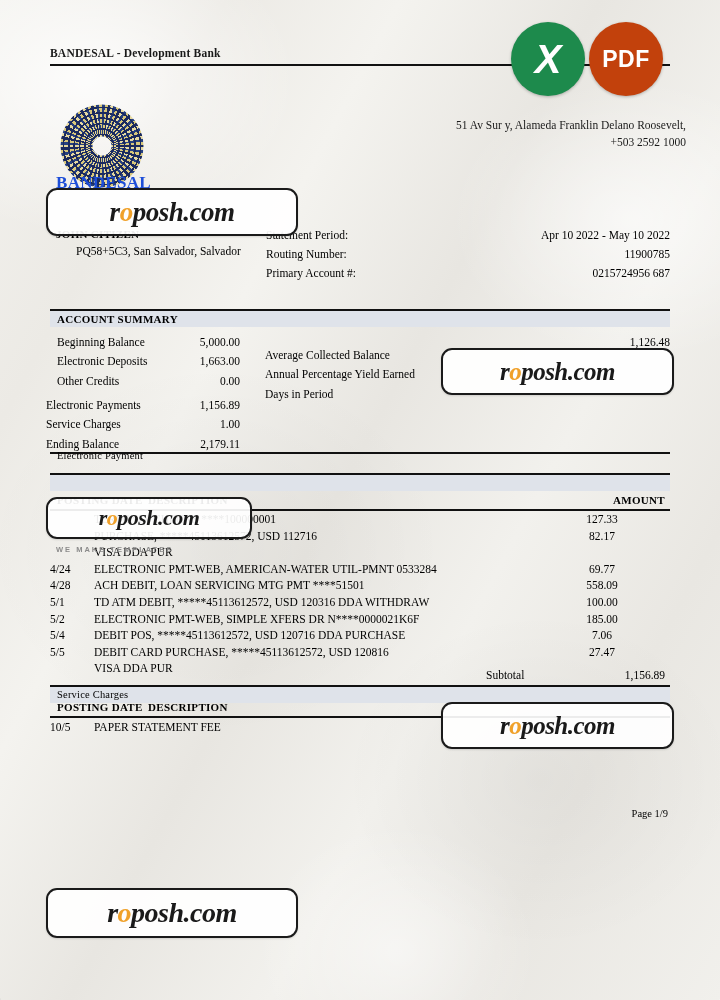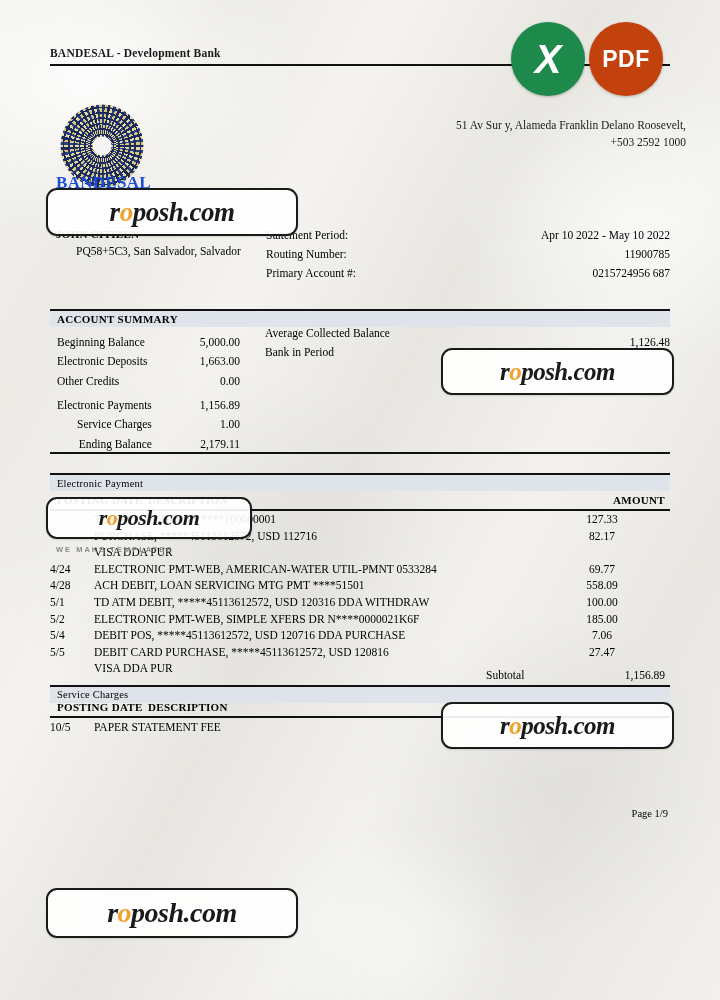--- a/index.html
+++ b/index.html
@@ -185,23 +185,23 @@
     line-height: 19.4px;
   }
   .sum-col-val {
     position: absolute;
     font-size: 11.5px;
     line-height: 19.4px;
     text-align: right;
   }
   #sum-left-labels { left: 57px; top: 333px; }
   #sum-left-values { left: 150px; top: 333px; width: 90px; }
-  #sum-left2-labels { left: 57px; top: 396px; text-align: right; }
+  #sum-left2-labels { left: 46px; top: 396px; }
   #sum-left2-values { left: 150px; top: 396px; width: 90px; }
-  #sum-right-labels { left: 265px; top: 324px; }
+  #sum-right-labels { left: 265px; top: 346px; }
   #sum-right-values { right: 50px; top: 333px; width: 130px; }
 
   
   .sec-rule-top {
     position: absolute;
     left: 50px; top: 473px;
     width: 620px; height: 2px;
     background: #111;
   }
   .sec-band {
@@ -352,33 +352,34 @@
     <div>Ending Balance</div>
   </div>
   <div class="sum-col-val" id="sum-left2-values">
     <div>1,156.89</div>
     <div>1.00</div>
     <div>2,179.11</div>
   </div>
 
   <div class="sum-col-label" id="sum-right-labels">
     <div>Average Collected Balance</div>
-    <div>Bank in Period</div>
+    <div>Annual Percentage Yield Earned</div>
+    <div>Days in Period</div>
   </div>
   <div class="sum-col-val" id="sum-right-values">
     <div>1,126.48</div>
     <div></div>
     <div></div>
   </div>
 
   <div class="sum-rule-bottom"></div>
 
   <div class="sec-rule-top"></div>
   <div class="sec-band"></div>
-  <div class="sec-band-text" style="left:57px; top:478px;text-align:right;">Electronic Payment</div>
+  <div class="sec-band-text" style="left:57px; top:450px;text-align:right;">Electronic Payment</div>
 
   <div class="col-head" style="left:57px; top:494px;">POSTING DATE</div>
   <div class="col-head" style="left:148px; top:494px;">DESCRIPTION</div>
   <div class="col-head" style="right:55px; top:494px;">AMOUNT</div>
   <div class="rule-thin" style="top:509px;"></div>
 
   <table class="tx" style="top:511px;">
     <tbody>
       <tr>
         <td class="date"></td>

